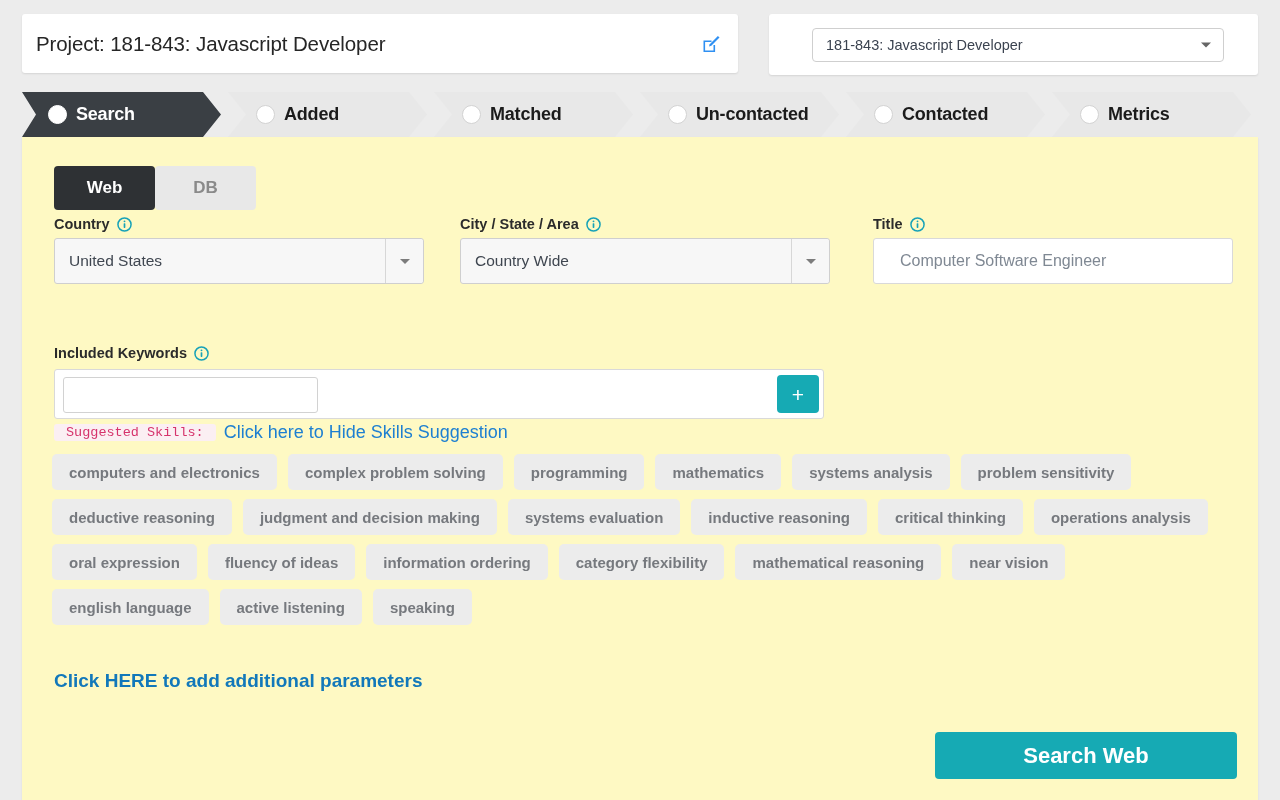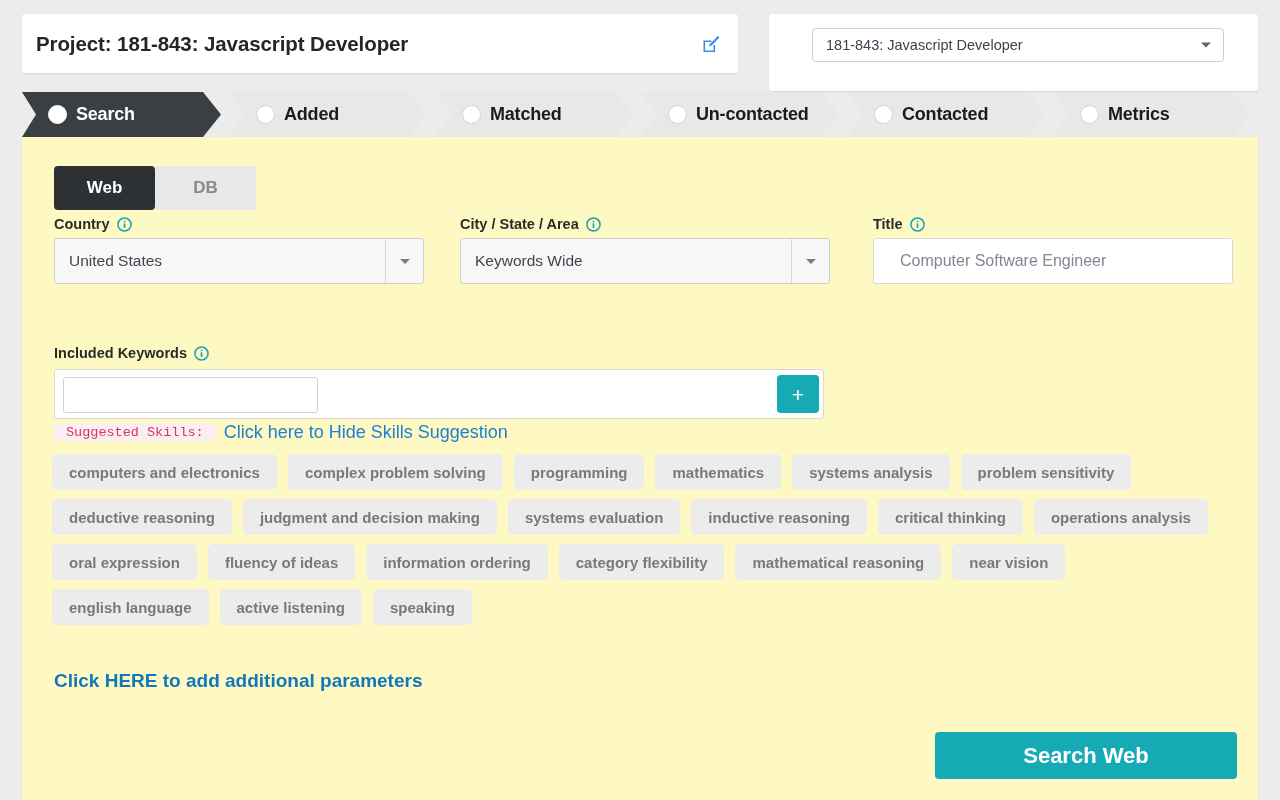--- a/index.html
+++ b/index.html
@@ -23,36 +23,36 @@
   .project-card {
     position: absolute; left: 22px; top: 14px;
     width: 716px; height: 59px;
     background: #ffffff;
     border-radius: 3px;
     box-shadow: 0 1px 2px rgba(0,0,0,.10);
     display: flex; align-items: center;
   }
   .project-title {
     margin-left: 14px;
-    font-size: 20.5px; font-weight: bold;
+    font-size: 20.5px; font-weight: normal;
     color: #262626; letter-spacing: -.1px;
     white-space: nowrap;
   }
   .edit-icon-wrap {
     position: absolute; right: 16px; top: 50%;
     transform: translateY(-50%);
     width: 22px; height: 22px;
     display: flex; align-items: center; justify-content: center;
     cursor: pointer;
   }
   .edit-icon-wrap svg { display: block; }
 
   .project-select-card {
     position: absolute; left: 769px; top: 14px;
-    width: 489px; height: 77px;
+    width: 489px; height: 61px;
     background: #ffffff;
     border-radius: 3px;
     box-shadow: 0 1px 2px rgba(0,0,0,.10);
     text-align: center;
   }
   .project-select {
     position: absolute; left: 43px; top: 14px;
     width: 412px; height: 34px;
     background: #fff;
     border: 1px solid #cfcfcf;
@@ -400,21 +400,21 @@
           <span>City / State / Area</span>
           <span class="info-icon">
             <svg width="15" height="15" viewBox="0 0 16 16" aria-hidden="true">
               <circle cx="8" cy="8" r="7" fill="none" stroke="#17a2b8" stroke-width="1.6"></circle>
               <circle cx="8" cy="4.6" r="1" fill="#17a2b8"></circle>
               <rect x="7.1" y="6.6" width="1.8" height="5" rx=".6" fill="#17a2b8"></rect>
             </svg>
           </span>
         </div>
         <div class="select-box">
-          <span class="sel-text">Keywords Wide</span>
+          <span class="sel-text">Country Wide</span>
           <span class="sel-arrow">
             <i></i>
           </span>
         </div>
       </div>
 
       <div class="col-title">
         <div class="field-label">
           <span>Title</span>
           <span class="info-icon">

